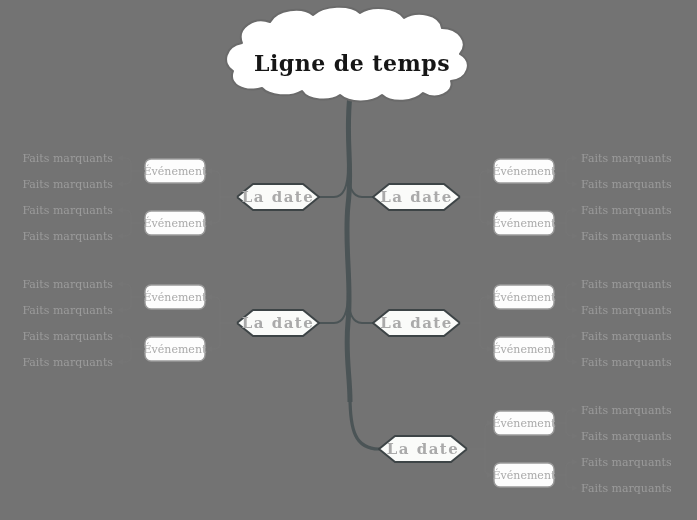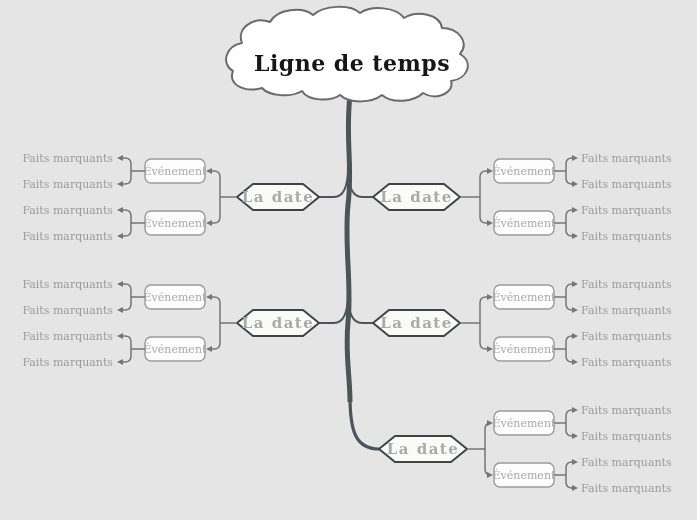--- a/index.html
+++ b/index.html
@@ -1,17 +1,17 @@
 <!DOCTYPE html>
 <html><head>
 <meta charset="utf-8">
 <style>
   html,body{margin:0;padding:0;background:#ffffff;}
   .stage{
-    width:697px;height:520px;position:relative;background:#e5e5e5;overflow:hidden;
+    width:697px;height:520px;position:relative;background:#737373;overflow:hidden;
     font-family:"DejaVu Serif",serif;
   }
   svg{display:block;}
   .root-title{font-family:"DejaVu Serif",serif;font-weight:bold;font-size:22px;letter-spacing:0.5px;}
   .date-label{font-family:"DejaVu Serif",serif;font-weight:bold;font-size:15px;letter-spacing:1.5px;}
   .event-label{font-family:"DejaVu Serif",serif;font-size:11px;}
   .fact-label{font-family:"DejaVu Serif",serif;font-size:11px;}
 </style>
 </head>
 <body>

